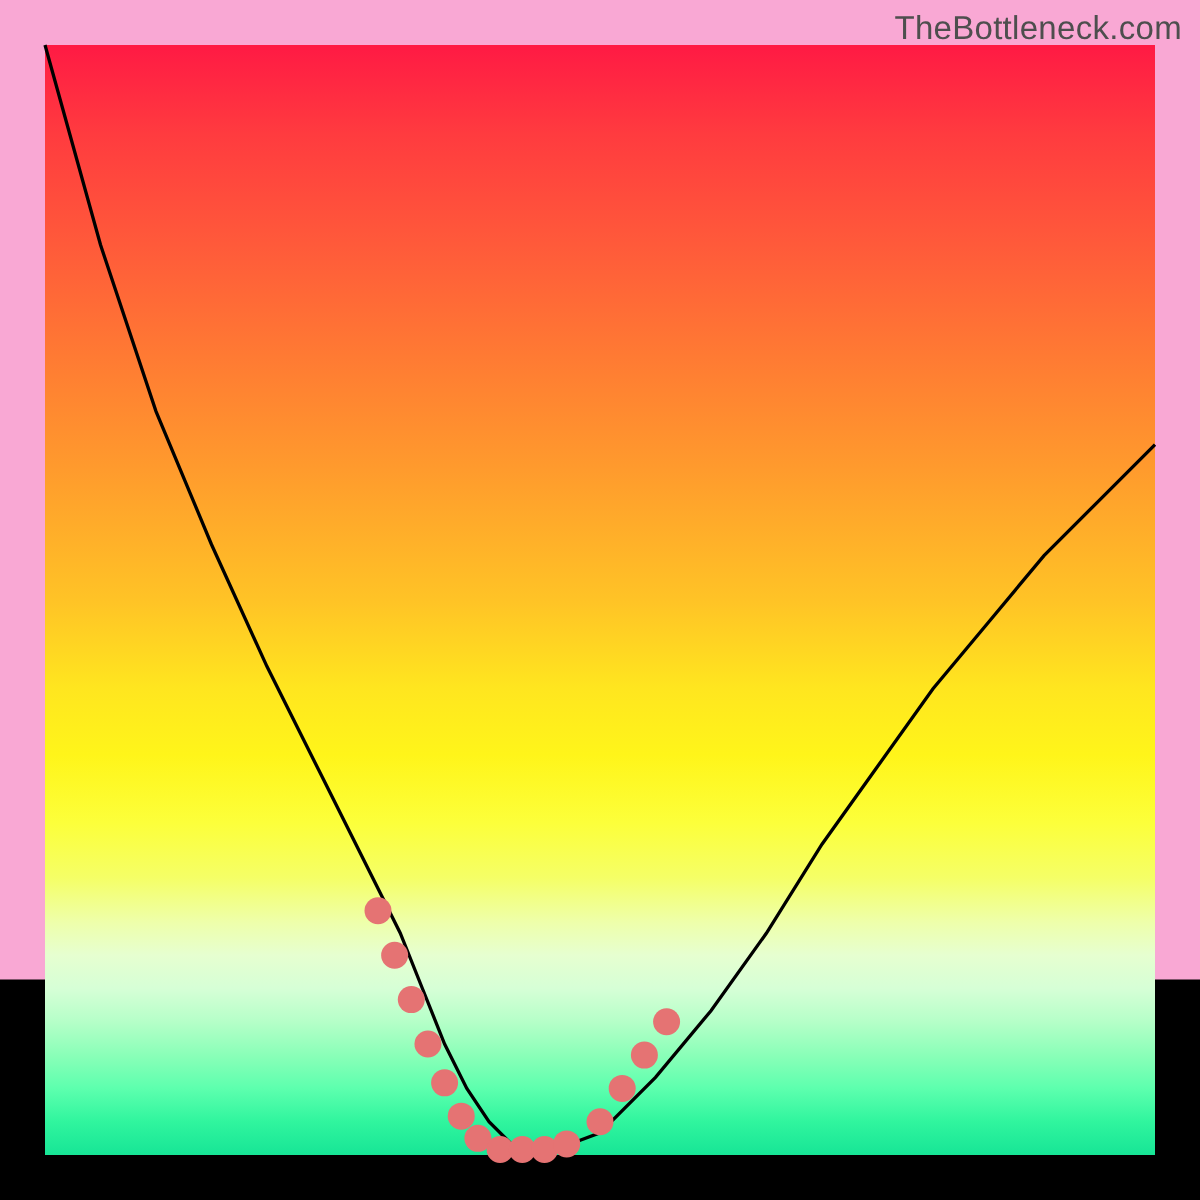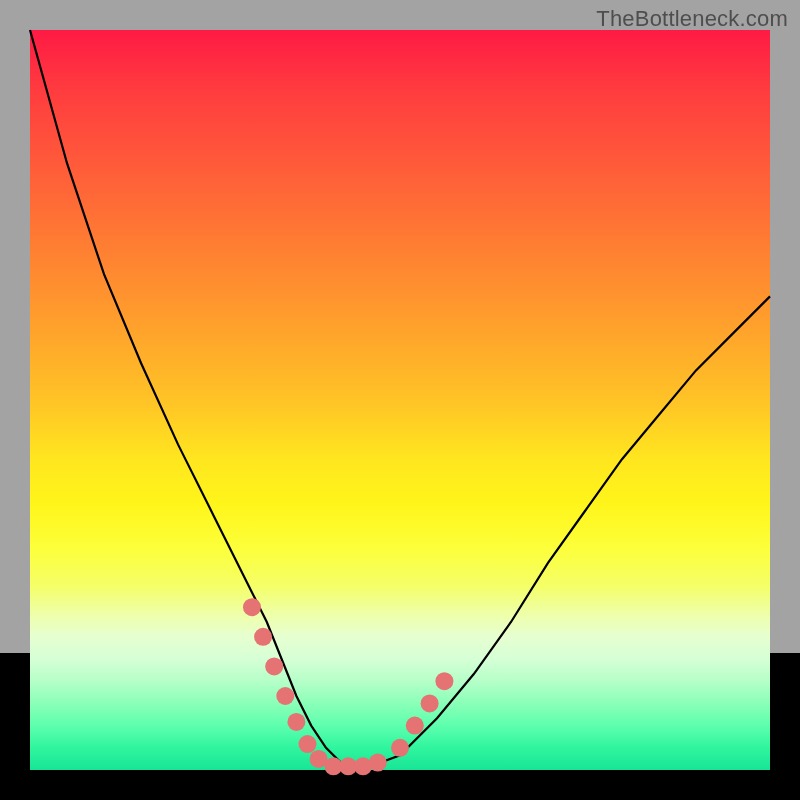--- a/index.html
+++ b/index.html
@@ -1,21 +1,21 @@
 <!DOCTYPE html>
 <html><head>
 <meta charset="utf-8">
 <style>
   * { margin: 0; padding: 0; box-sizing: border-box; }
   html, body { width: 800px; height: 800px; overflow: hidden; background: #000; }
   .frame {
     position: relative;
     width: 800px;
     height: 653px;
-    background: #a3a3a3;
+    background: #f9a8d4;
   }
   .plot-area {
     position: absolute;
     left: 30px;
     top: 30px;
     width: 740px;
     height: 740px;
     background: linear-gradient(to bottom,
       #ff1a44 0%,
       #ff3b3f 8%,

